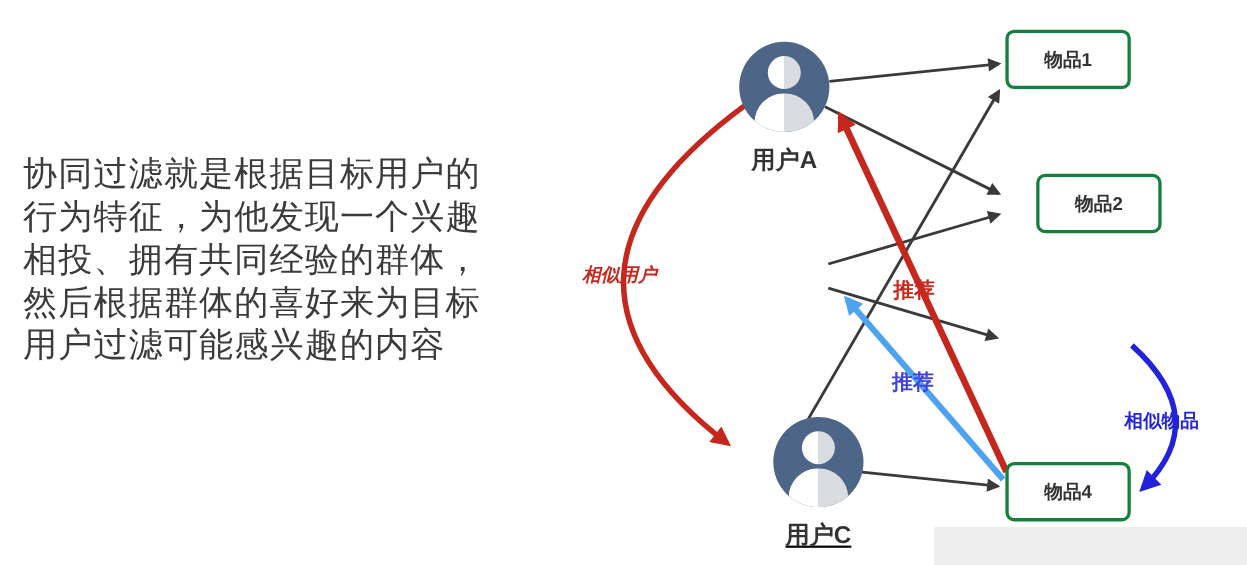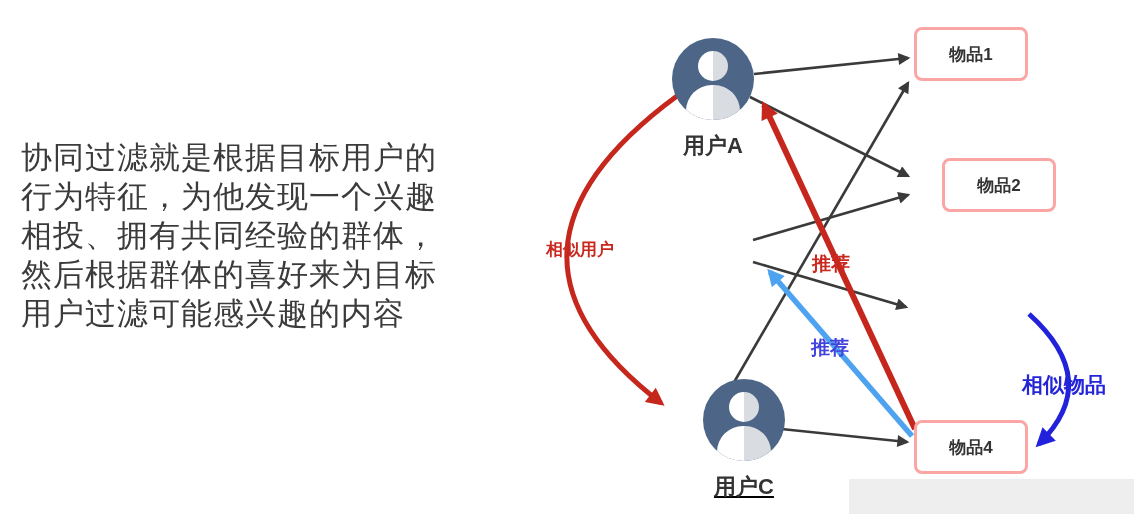--- a/index.html
+++ b/index.html
@@ -27,29 +27,29 @@
   .avatar .torso {
     position:absolute; left:14px; top:47px; width:54px; height:40px;
     border-radius:26px 26px 0 0;
     background:linear-gradient(90deg,#ffffff 50%,#d9dde2 50%);
   }
   .user-label {
     margin-top:11px; font-size:22px; font-weight:bold; color:#333;
   }
   .item-box {
     position:absolute; width:114px; height:54px; z-index:2;
-    background:#ffffff; border:3px solid #fca5a5; border-radius:8px;
+    background:#ffffff; border:3px solid #15803d; border-radius:8px;
     display:flex; align-items:center; justify-content:center;
     font-size:17px; font-weight:bold; color:#333;
   }
   .float-label { position:absolute; z-index:3; font-weight:bold; white-space:nowrap; }
-  .lbl-similar-users { left:546px; top:238px; font-size:17px; color:#c9281e; }
+  .lbl-similar-users { left:529px; top:238px; font-size:17px; color:#c9281e;font-style:italic; }
   .lbl-rec-red      { left:812px; top:251px; font-size:19px; color:#c9281e; }
   .lbl-rec-blue     { left:811px; top:335px; font-size:19px; color:#4242dd; }
-  .lbl-similar-items{ left:1022px; top:371px; font-size:21px; color:#2424d8; }
+  .lbl-similar-items{ left:1022px; top:371px; font-size:17px; color:#2424d8; }
   .gray-band {
     position:absolute; left:849px; top:479px; width:285px; height:35px;
     background:#efeeee; z-index:0;
   }
 </style>
 </head>
 <body>
 
 <div class="canvas">
 

